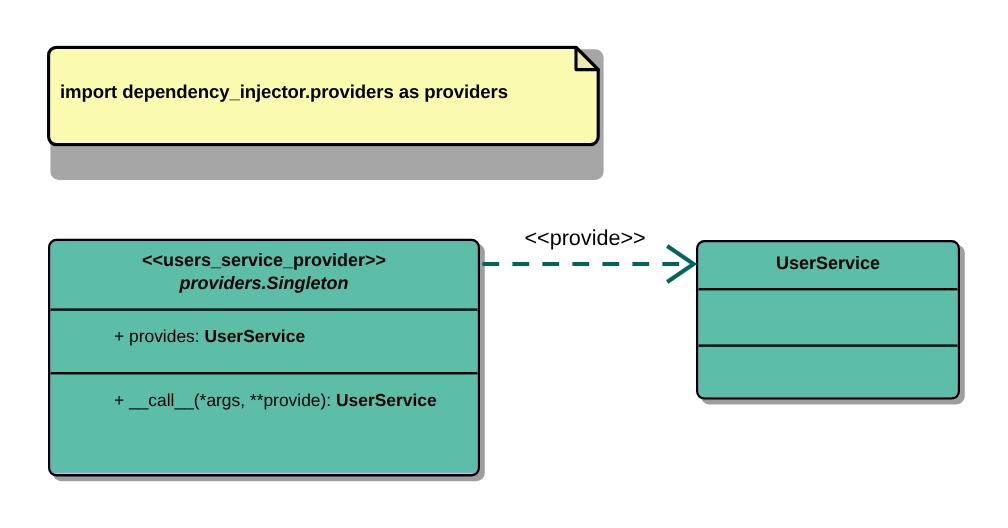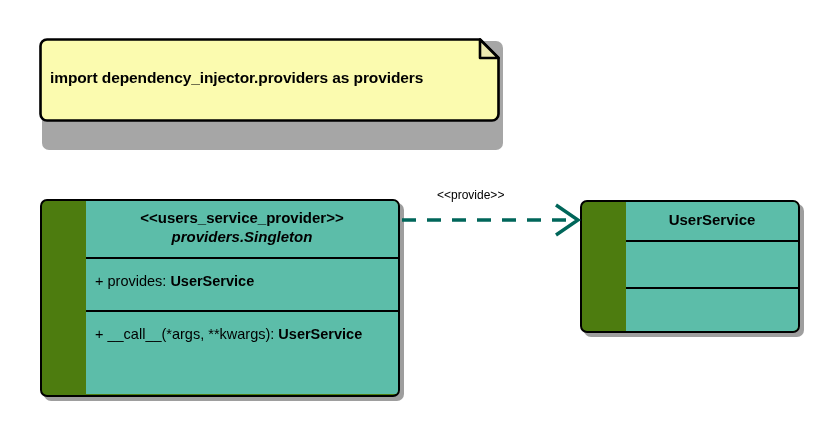--- a/index.html
+++ b/index.html
@@ -47,25 +47,24 @@
     font-weight: bold;
     color: #000000;
     white-space: nowrap;
     letter-spacing: -0.1px;
   }
 
   
   .uml-class {
     position: absolute;
     box-sizing: border-box;
-    background: #4d7c0f;
+    background: #c4b5fd;
     border: 2.5px solid #000000;
     border-radius: 7px;
     overflow: hidden;
-    padding-left: 44px;
   }
   .uml-shadow {
     position: absolute;
     background: rgba(0,0,0,0.38);
     border-radius: 7px;
   }
 
   .compartment {
     box-sizing: border-box;
     position: relative;
@@ -84,20 +83,21 @@
     padding-top: 7px;
   }
   .class-header .line2 { display: block; font-style: italic; }
 
   .member-line {
     font-size: 14.5px;
     color: #000000;
     line-height: 20px;
     white-space: nowrap;
     padding-left: 9px;
+    margin-left: 44px;
   }
   .member-line b { font-weight: bold; }
 
   
   #provider-box { left: 40px; top: 199px; width: 360px; height: 198px; }
   #provider-shadow { left: 44px; top: 203px; width: 360px; height: 198px; }
   #provider-box .c1 { height: 56px; }
   #provider-box .c2 { height: 53px; }
   #provider-box .c3 { height: 84px; }
   #provider-box .c2 .member-line { padding-top: 12px; }
@@ -110,21 +110,21 @@
   #service-box .c1 .class-header { padding-top: 8px; }
   #service-box .c2 { height: 47px; }
   #service-box .c3 { height: 45px; }
 
   
   .connector { position: absolute; left: 0; top: 0; pointer-events: none; }
   .edge-label {
     position: absolute;
     left: 437px;
     top: 188px;
-    font-size: 12px;
+    font-size: 18px;
     color: #000000;
     white-space: nowrap;
   }
 </style>
 </head>
 <body>
 
 <div class="note">
   <div class="note-shadow"></div>
   <svg class="note-svg" width="461" height="84" viewBox="0 0 461 84">
@@ -151,21 +151,21 @@
     </div>
   </div>
   <div class="compartment c2">
     <div class="member-line">
       <span>+ provides: </span><b>UserService</b>
     </div>
   </div>
   <div class="compartment c3">
     <div class="members">
       <div class="member-line">
-        <span>+ __call__(*args, **kwargs): </span><b>UserService</b>
+        <span>+ __call__(*args, **provide): </span><b>UserService</b>
       </div>
     </div>
   </div>
 </div>
 
 <div class="uml-shadow" id="service-shadow"></div>
 <div class="uml-class" id="service-box">
   <div class="compartment c1">
     <div class="class-header">UserService</div>
   </div>

